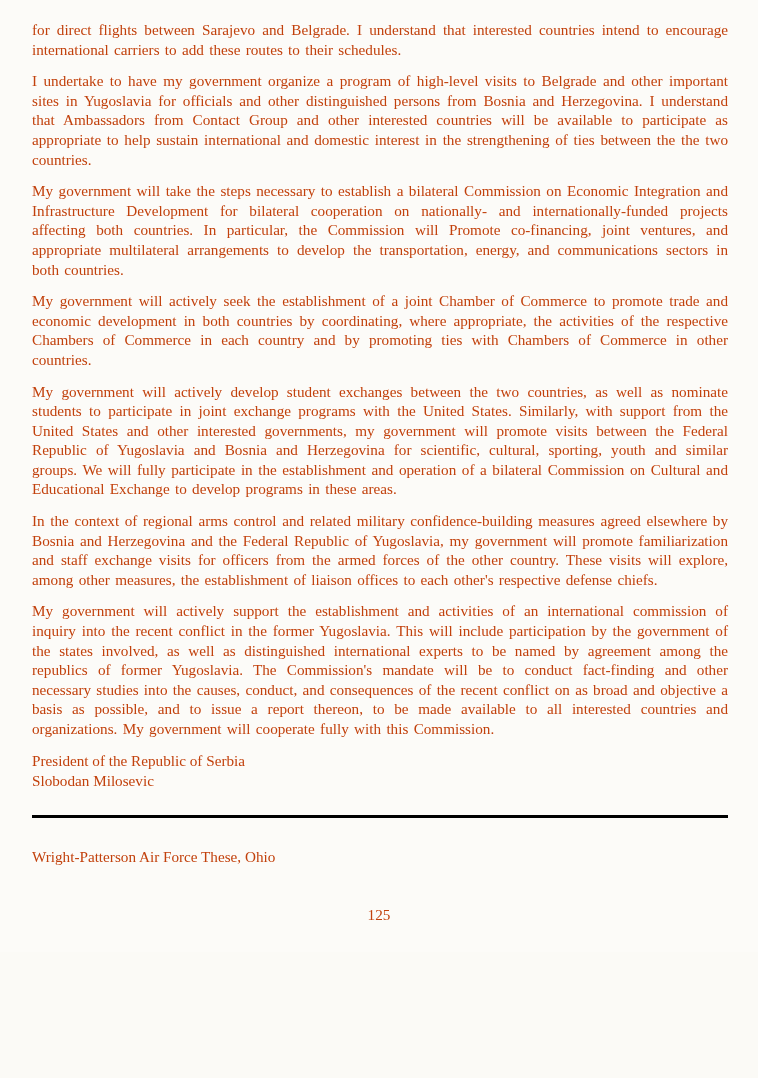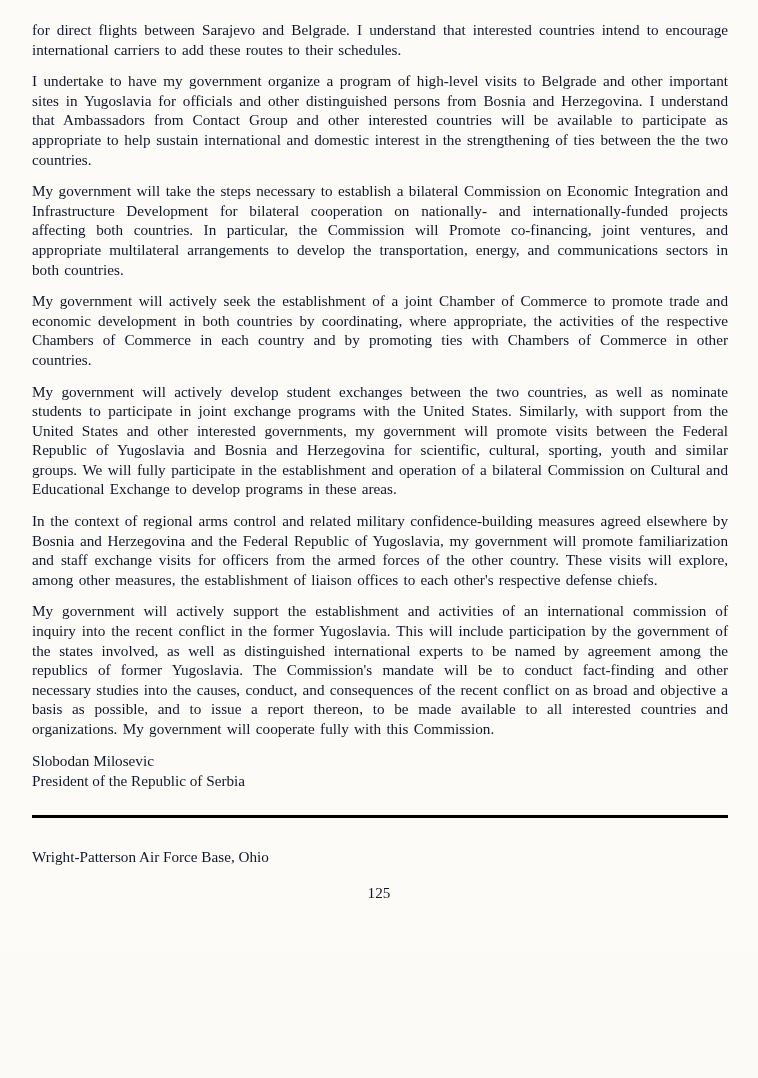--- a/index.html
+++ b/index.html
@@ -6,21 +6,21 @@
     margin: 0;
     padding: 0;
     background: #fbfaf6;
   }
   .page {
     position: relative;
     box-sizing: border-box;
     width: 758px;
     height: 952px;
     background: #fcfbf8;
-    color: #0f172a;
+    color: #c2410c;
     font-family: "Liberation Serif", "DejaVu Serif", serif;
     padding: 20px 30px 16px 32px;
     overflow: hidden;
   }
   .body-text p {
     margin: 0 0 12px 0;
     font-size: 15.2px;
     line-height: 19.6px;
     text-align: justify;
     word-spacing: 1.5px;
@@ -44,21 +44,21 @@
   .dateline {
     margin-top: 28px;
   }
   .dateline p {
     margin: 0;
     font-size: 15.2px;
     line-height: 21px;
   }
   .page-number {
     position: absolute;
-    bottom: 50px;
+    bottom: 28px;
     left: 0;
     width: 100%;
     text-align: center;
     font-size: 15.2px;
   }
 </style>
 </head>
 <body>
 
 <div class="page">
@@ -68,25 +68,25 @@
     <p>I undertake to have my government organize a program of high-level visits to Belgrade and other important sites in Yugoslavia for officials and other distinguished persons from Bosnia and Herzegovina. I understand that Ambassadors from Contact Group and other interested countries will be available to participate as appropriate to help sustain international and domestic interest in the strengthening of ties between the the two countries.</p>
     <p>My government will take the steps necessary to establish a bilateral Commission on Economic Integration and Infrastructure Development for bilateral cooperation on nationally- and internationally-funded projects affecting both countries. In particular, the Commission will Promote co-financing, joint ventures, and appropriate multilateral arrangements to develop the transportation, energy, and communications sectors in both countries.</p>
     <p>My government will actively seek the establishment of a joint Chamber of Commerce to promote trade and economic development in both countries by coordinating, where appropriate, the activities of the respective Chambers of Commerce in each country and by promoting ties with Chambers of Commerce in other countries.</p>
     <p>My government will actively develop student exchanges between the two countries, as well as nominate students to participate in joint exchange programs with the United States. Similarly, with support from the United States and other interested governments, my government will promote visits between the Federal Republic of Yugoslavia and Bosnia and Herzegovina for scientific, cultural, sporting, youth and similar groups. We will fully participate in the establishment and operation of a bilateral Commission on Cultural and Educational Exchange to develop programs in these areas.</p>
     <p>In the context of regional arms control and related military confidence-building measures agreed elsewhere by Bosnia and Herzegovina and the Federal Republic of Yugoslavia, my government will promote familiarization and staff exchange visits for officers from the armed forces of the other country. These visits will explore, among other measures, the establishment of liaison offices to each other's respective defense chiefs.</p>
     <p>My government will actively support the establishment and activities of an international commission of inquiry into the recent conflict in the former Yugoslavia. This will include participation by the government of the states involved, as well as distinguished international experts to be named by agreement among the republics of former Yugoslavia. The Commission's mandate will be to conduct fact-finding and other necessary studies into the causes, conduct, and consequences of the recent conflict on as broad and objective a basis as possible, and to issue a report thereon, to be made available to all interested countries and organizations. My government will cooperate fully with this Commission.</p>
   </div>
 
 
   <div class="signature">
+    <p>President of the Republic of Serbia</p>
     <p>Slobodan Milosevic</p>
-    <p>President of the Republic of Serbia</p>
   </div>
 
   <hr class="rule">
 
   <div class="dateline">
-    <p>Wright-Patterson Air Force Base, Ohio</p>
+    <p>Wright-Patterson Air Force These, Ohio</p>
   </div>
 
   <div class="page-number">125</div>
 
 </div>
 
 </body></html>

